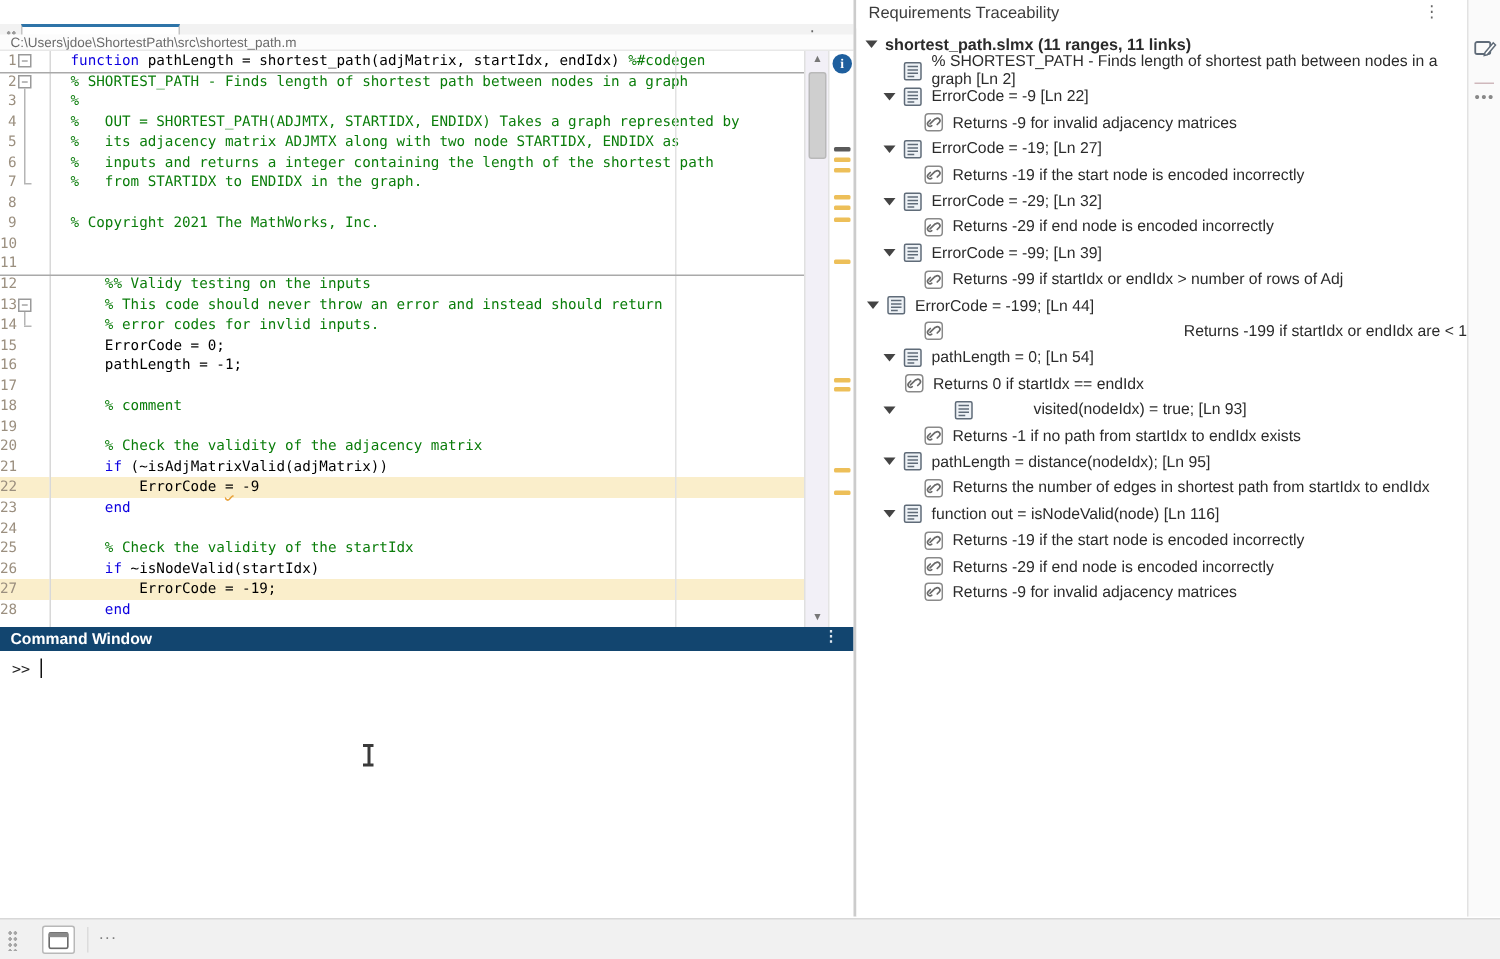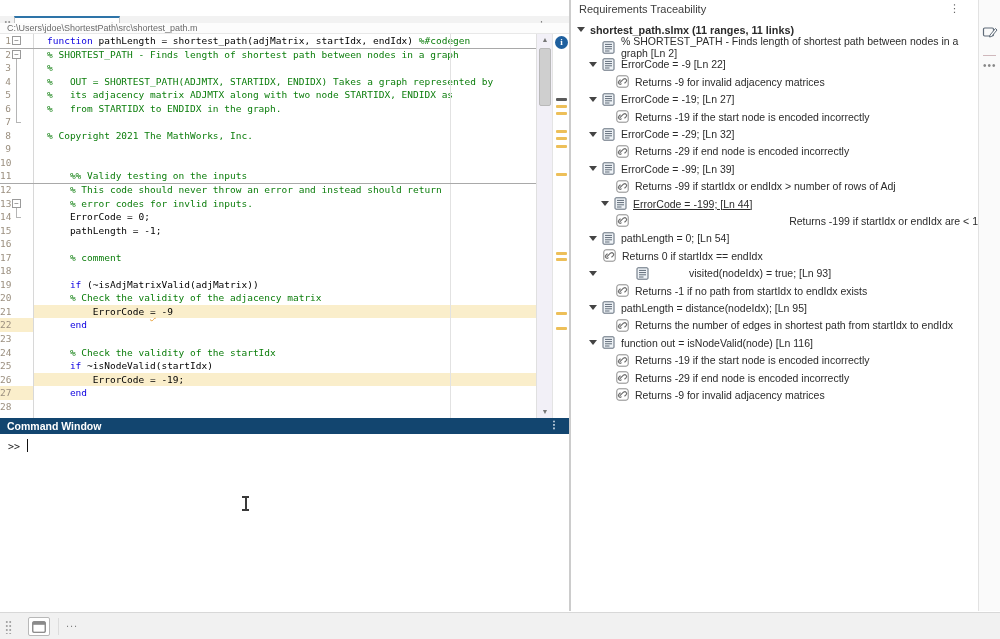--- a/index.html
+++ b/index.html
@@ -173,35 +173,36 @@
           <div class="fold-tick" style="top: 88.3px;"></div>
           <div class="fold-guide" style="top: 173.6px; height: 9.55px;"></div>
           <div class="fold-tick" style="top: 183.15px;"></div>
         </div>
       <div class="code" id="codeLines">
           <div class="cl"><span class="kw">function</span> pathLength = shortest_path(adjMatrix, startIdx, endIdx) <span class="cm">%#codegen</span></div>
           <div class="cl"><span class="cm">% SHORTEST_PATH - Finds length of shortest path between nodes in a graph</span></div>
           <div class="cl"><span class="cm">%</span></div>
           <div class="cl"><span class="cm">%   OUT = SHORTEST_PATH(ADJMTX, STARTIDX, ENDIDX) Takes a graph represented by</span></div>
           <div class="cl"><span class="cm">%   its adjacency matrix ADJMTX along with two node STARTIDX, ENDIDX as</span></div>
+          <div class="cl"><span class="cm">%   inputs and returns a integer containing the length of the shortest path</span></div>
           <div class="cl"><span class="cm">%   from STARTIDX to ENDIDX in the graph.</span></div>
           <div class="cl"></div>
           <div class="cl"><span class="cm">% Copyright 2021 The MathWorks, Inc.</span></div>
           <div class="cl"></div>
           <div class="cl"></div>
           <div class="cl"><span class="sec">    %% Validy testing on the inputs</span></div>
           <div class="cl"><span class="cm">    % This code should never throw an error and instead should return</span></div>
           <div class="cl"><span class="cm">    % error codes for invlid inputs.</span></div>
           <div class="cl">    ErrorCode = 0;</div>
           <div class="cl">    pathLength = -1;</div>
           <div class="cl"></div>
           <div class="cl"><span class="cm">    % comment</span></div>
           <div class="cl"></div>
+          <div class="cl"><span class="cm">    % Check the validity of the adjacency matrix</span></div>
           <div class="cl">    <span class="kw">if</span> (~isAdjMatrixValid(adjMatrix))</div>
-          <div class="cl"><span class="cm">    % Check the validity of the adjacency matrix</span></div>
           <div class="cl hl">        ErrorCode <span class="sq">=</span> -9</div>
           <div class="cl">    <span class="kw">end</span></div>
           <div class="cl"></div>
           <div class="cl"><span class="cm">    % Check the validity of the startIdx</span></div>
           <div class="cl">    <span class="kw">if</span> ~isNodeValid(startIdx)</div>
           <div class="cl hl">        ErrorCode = -19;</div>
           <div class="cl">    <span class="kw">end</span></div>
         </div>
       <div class="col-guide"></div>
       <div id="dividerLayer">
@@ -354,21 +355,21 @@
         </div>
         <div class="trow" style="padding-left: 45px;">
           <span class="ticon">
             <svg width="13" height="13" viewBox="0 0 13 13">
               <rect x="0.8" y="0.8" width="11.4" height="11.4" rx="2.2" fill="#fff" stroke="#8a8a8a" stroke-width="1"></rect>
               <path d="M4 7.6 L7.4 4.2 M5.2 8.8 a1.7 1.7 0 0 1 -2.4 -2.4 l1.4 -1.4 M7.8 4.2 a1.7 1.7 0 0 1 2.4 2.4 l-1.4 1.4" fill="none" stroke="#6a6a6a" stroke-width="1.1" stroke-linecap="round"></path>
             </svg>
           </span>
           <span>Returns -99 if startIdx or endIdx &gt; number of rows of Adj</span>
         </div>
-        <div class="trow" style="padding-left: 30px; text-decoration: underline;">
+        <div class="trow" style="padding-left: 7px;">
           <span class="tri"></span>
           <span class="ticon">
             <svg width="13" height="13" viewBox="0 0 13 13">
               <rect x="1" y="0.8" width="11" height="11.4" rx="1" fill="#eef2f6" stroke="#5f6b78" stroke-width="1"></rect>
               <line x1="3" y1="3.4" x2="10" y2="3.4" stroke="#5f6b78" stroke-width="1"></line>
               <line x1="3" y1="5.6" x2="10" y2="5.6" stroke="#5f6b78" stroke-width="1"></line>
               <line x1="3" y1="7.8" x2="10" y2="7.8" stroke="#5f6b78" stroke-width="1"></line>
               <line x1="3" y1="10" x2="7.5" y2="10" stroke="#5f6b78" stroke-width="1"></line>
             </svg>
           </span>

